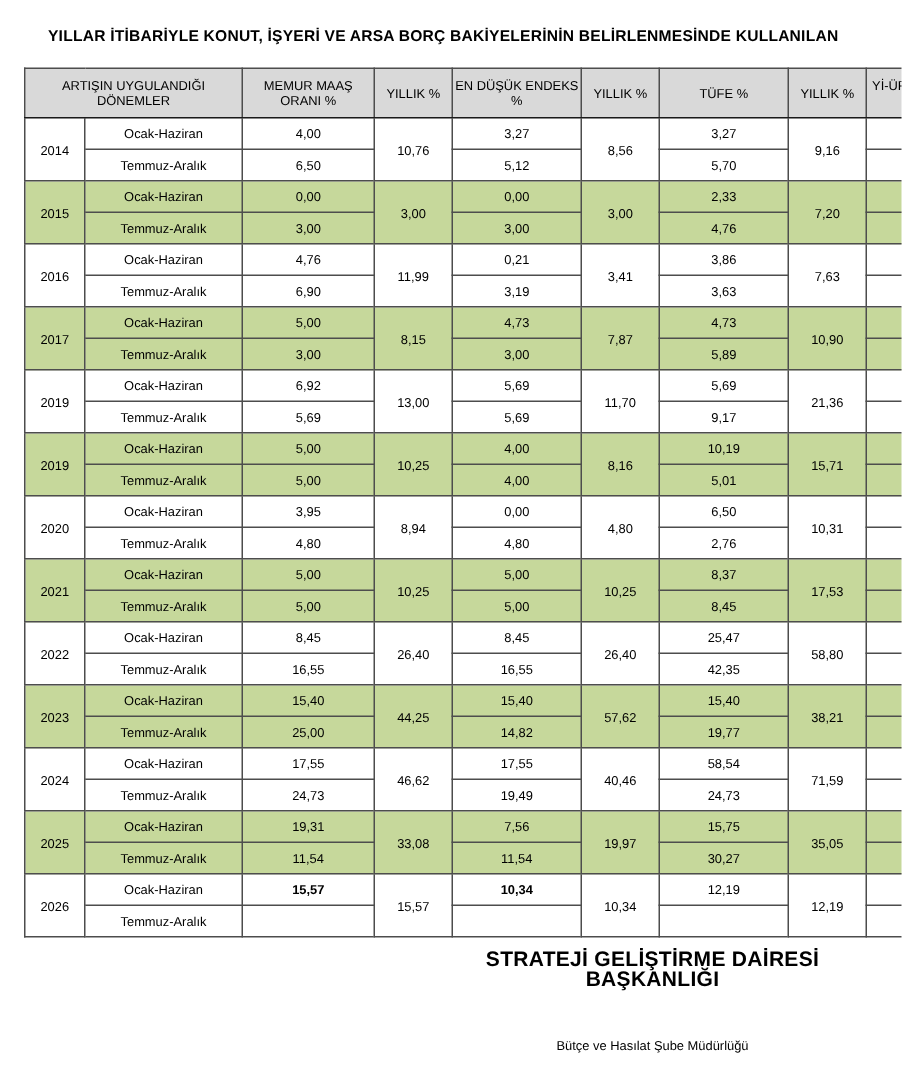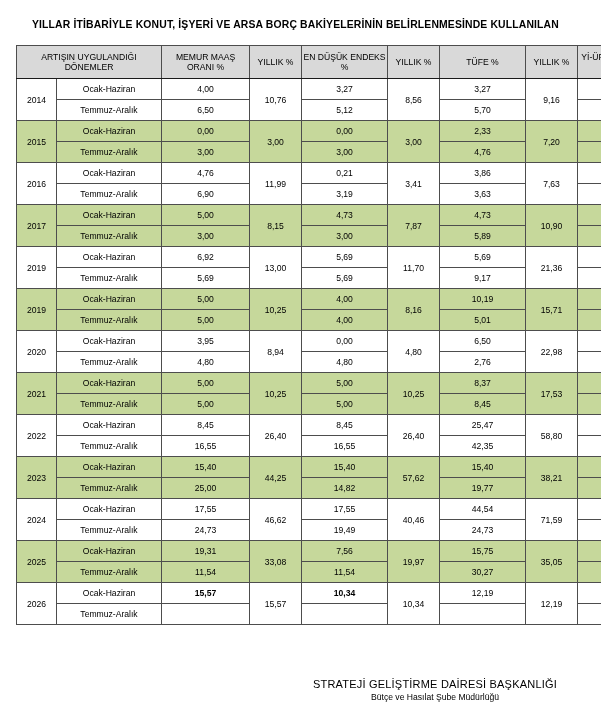--- a/index.html
+++ b/index.html
@@ -106,28 +106,29 @@
 
   
   #footer-block {
     position: absolute;
     right: 16px;
     bottom: 18px;
     text-align: center;
     width: 300px;
   }
   .footer-line1 {
-    font-size: 11px;
-    font-weight: normal;
+    font-size: 14px;
+    font-weight: bold;
     letter-spacing: 0.2px;
     line-height: 13px;
   }
   .footer-line2 {
     font-size: 8.6px;
     line-height: 12px;
+    margin-top: 32px;
   }
 </style>
 </head>
 <body>
 
 <div id="title-block">
   <div class="title-line">YILLAR İTİBARİYLE KONUT, İŞYERİ VE ARSA BORÇ BAKİYELERİNİN BELİRLENMESİNDE KULLANILAN</div>
 </div>
 
 <div id="table-wrap">
@@ -266,21 +267,21 @@
           <td class="num-cell">6,00</td>
         </tr>
         <tr class="r-top plain">
           <td class="year-cell" rowspan="2">2020</td>
           <td class="period-cell">Ocak-Haziran</td>
           <td class="num-cell">3,95</td>
           <td class="yillik-cell" rowspan="2">8,94</td>
           <td class="num-cell">0,00</td>
           <td class="yillik-cell" rowspan="2">4,80</td>
           <td class="num-cell">6,50</td>
-          <td class="yillik-cell" rowspan="2">22,98</td>
+          <td class="yillik-cell" rowspan="2">10,31</td>
           <td class="num-cell">0,00</td>
         </tr>
         <tr class="r-bot plain">
           <td class="period-cell">Temmuz-Aralık</td>
           <td class="num-cell">4,80</td>
           <td class="num-cell">4,80</td>
           <td class="num-cell">2,76</td>
           <td class="num-cell">6,89</td>
         </tr>
         <tr class="r-top shaded">
@@ -337,21 +338,21 @@
           <td class="num-cell">19,77</td>
           <td class="num-cell">14,82</td>
         </tr>
         <tr class="r-top plain">
           <td class="year-cell" rowspan="2">2024</td>
           <td class="period-cell">Ocak-Haziran</td>
           <td class="num-cell">17,55</td>
           <td class="yillik-cell" rowspan="2">46,62</td>
           <td class="num-cell">17,55</td>
           <td class="yillik-cell" rowspan="2">40,46</td>
-          <td class="num-cell">44,54</td>
+          <td class="num-cell">58,54</td>
           <td class="yillik-cell" rowspan="2">71,59</td>
           <td class="num-cell">25,61</td>
         </tr>
         <tr class="r-bot plain">
           <td class="period-cell">Temmuz-Aralık</td>
           <td class="num-cell">24,73</td>
           <td class="num-cell">19,49</td>
           <td class="num-cell">24,73</td>
           <td class="num-cell">19,49</td>
         </tr>

